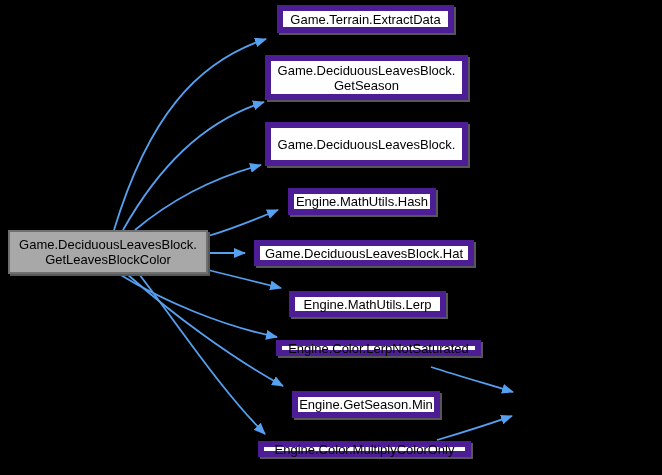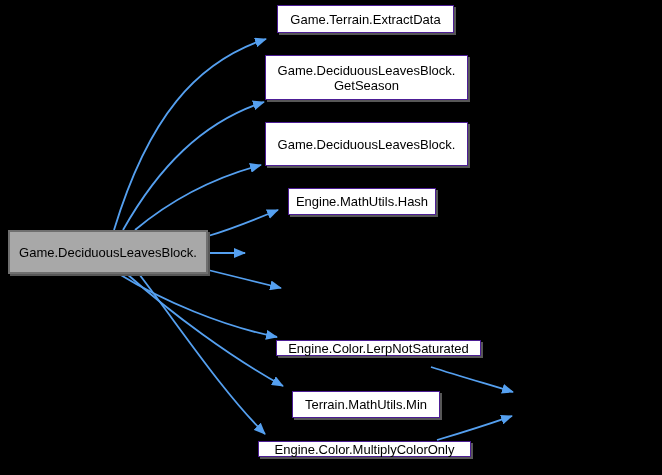--- a/index.html
+++ b/index.html
@@ -4,21 +4,21 @@
 <style>
   html,body{margin:0;padding:0;background:#000;}
   .stage{
     position:relative;width:662px;height:475px;background:#000;overflow:hidden;
     font-family:"Liberation Sans",sans-serif;
   }
   .stage svg{position:absolute;left:0;top:0;width:662px;height:475px;}
   .node{
     position:absolute;box-sizing:border-box;
     display:flex;flex-direction:column;justify-content:center;align-items:center;
-    background:#ffffff;border:1px solid #4c1d95;box-shadow:2px 2px 0 #575757;
+    background:#ffffff;border:6px solid #4c1d95;box-shadow:2px 2px 0 #575757;
     color:#000;font-size:13px;line-height:15px;text-align:center;cursor:pointer;
   }
   .node span{display:block;white-space:nowrap;}
   .focus{
     background:#a8a8a8;border:2px solid #6f6f6f;cursor:default;
   }
   .edge{fill:none;stroke-width:1.8px;}
 </style>
 </head>
 <body>
@@ -39,20 +39,21 @@
     <path class="edge" marker-end="url(#arrowhead)" d="M208,270 C233,276 256,282 281,288" stroke="#55a0f0"></path>
     <path class="edge" marker-end="url(#arrowhead)" d="M119,274 C163,301 222,326 277,337" stroke="#55a0f0"></path>
     <path class="edge" marker-end="url(#arrowhead)" d="M127,274 C172,314 232,358 283,386" stroke="#55a0f0"></path>
     <path class="edge" marker-end="url(#arrowhead)" d="M139,274 C181,329 222,391 265,434" stroke="#55a0f0"></path>
     <path class="edge" marker-end="url(#arrowhead)" d="M431,367 C459,376 487,384 513,392" stroke="#55a0f0"></path>
     <path class="edge" marker-end="url(#arrowhead)" d="M437,440 C464,432 489,424 512,416" stroke="#55a0f0"></path>
   </svg>
 
   <div class="node focus" style="left:8px;top:230px;width:200px;height:44px">
     <span>Game.DeciduousLeavesBlock.</span>
+    <span>GetLeavesBlockColor</span>
   </div>
 
   <div class="node" style="left:277px;top:5px;width:177px;height:28px">
     <span>Game.Terrain.ExtractData</span>
     <span></span>
   </div>
 
   <div class="node" style="left:265px;top:55px;width:203px;height:45px">
     <span>Game.DeciduousLeavesBlock.</span>
     <span>GetSeason</span>
@@ -60,29 +61,37 @@
 
   <div class="node" style="left:265px;top:122px;width:203px;height:44px">
     <span>Game.DeciduousLeavesBlock.</span>
   </div>
 
   <div class="node" style="left:288px;top:188px;width:148px;height:27px">
     <span>Engine.MathUtils.Hash</span>
     <span></span>
   </div>
 
+  <div class="node" style="left:254px;top:240px;width:220px;height:26px">
+    <span>Game.DeciduousLeavesBlock.Hat</span>
+    <span></span>
+  </div>
 
+  <div class="node" style="left:289px;top:291px;width:157px;height:26px">
+    <span>Engine.MathUtils.Lerp</span>
+    <span></span>
+  </div>
 
   <div class="node" style="left:276px;top:340px;width:205px;height:16px">
     <span>Engine.Color.LerpNotSaturated</span>
     <span></span>
   </div>
 
   <div class="node" style="left:292px;top:391px;width:148px;height:27px">
-    <span>Terrain.MathUtils.Min</span>
+    <span>Engine.GetSeason.Min</span>
     <span></span>
   </div>
 
   <div class="node" style="left:258px;top:441px;width:213px;height:16px">
     <span>Engine.Color.MultiplyColorOnly</span>
     <span></span>
   </div>
 
 
 </div>

